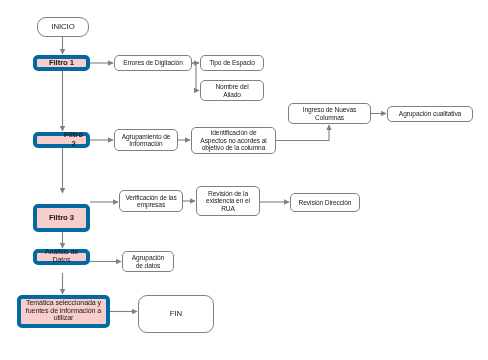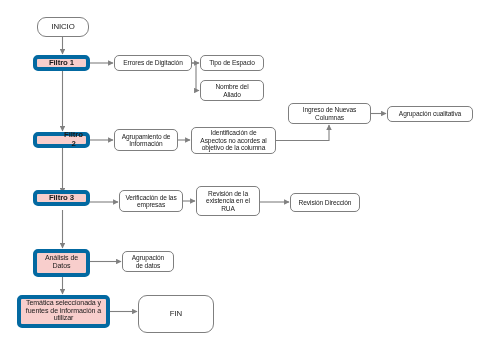--- a/index.html
+++ b/index.html
@@ -155,40 +155,40 @@
 
   <div class="node n-plain fs-7" style="left:288px; top:103px; width:83px; height:21px;">
     <span>Ingreso de Nuevas
 Columnas</span>
   </div>
 
   <div class="node n-plain fs-7" style="left:387px; top:106px; width:86px; height:16px;">
     <span>Agrupación cualitativa</span>
   </div>
 
-  <div class="node n-pink fs-8 fs-bold" style="left:33px; top:190px; width:57px; height:16px;">
+  <div class="node n-pink fs-8 fs-bold" style="left:33px; top:204px; width:57px; height:28px;">
     <span>Filtro 3</span>
   </div>
 
   <div class="node n-plain fs-7" style="left:119px; top:190px; width:64px; height:22px;">
     <span>Verificación de las
 empresas</span>
   </div>
 
   <div class="node n-plain fs-7" style="left:196px; top:186px; width:64px; height:30px;">
     <span>Revisión de la
 existencia en el
 RUA</span>
   </div>
 
   <div class="node n-plain fs-7" style="left:290px; top:193px; width:70px; height:19px;">
     <span>Revisión Dirección</span>
   </div>
 
-  <div class="node n-pink fs-75" style="left:33px; top:249px; width:57px; height:28px;">
+  <div class="node n-pink fs-75" style="left:33px; top:249px; width:57px; height:16px;">
     <span>Análisis de
 Datos</span>
   </div>
 
   <div class="node n-plain fs-7" style="left:122px; top:251px; width:52px; height:21px;">
     <span>Agrupación
 de datos</span>
   </div>
 
   <div class="node n-pink fs-75" style="left:17px; top:295px; width:93px; height:33px;">

